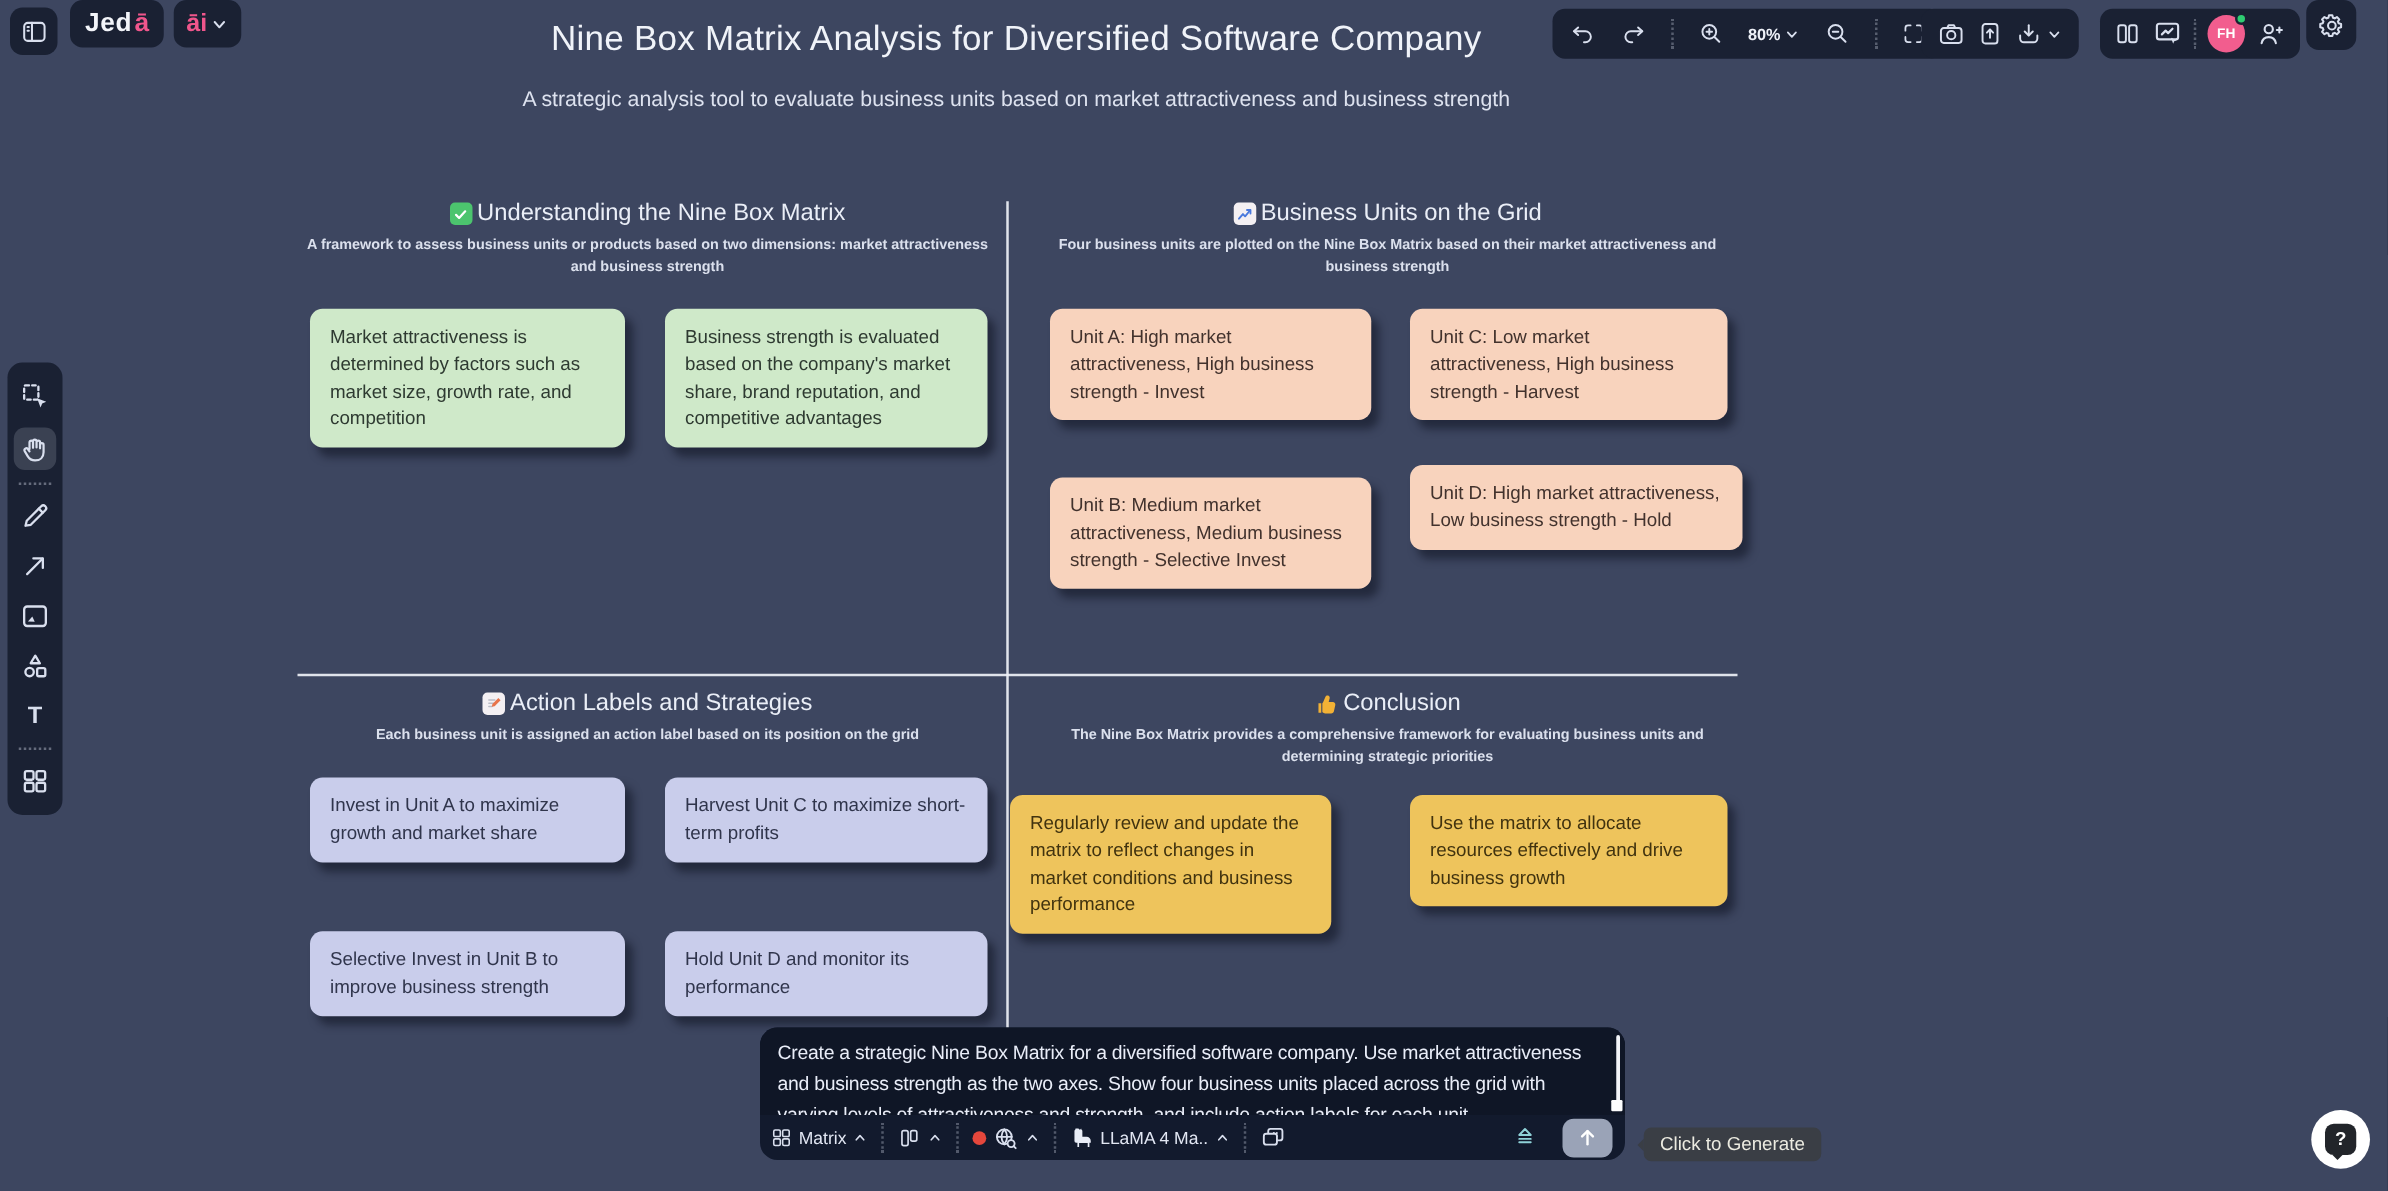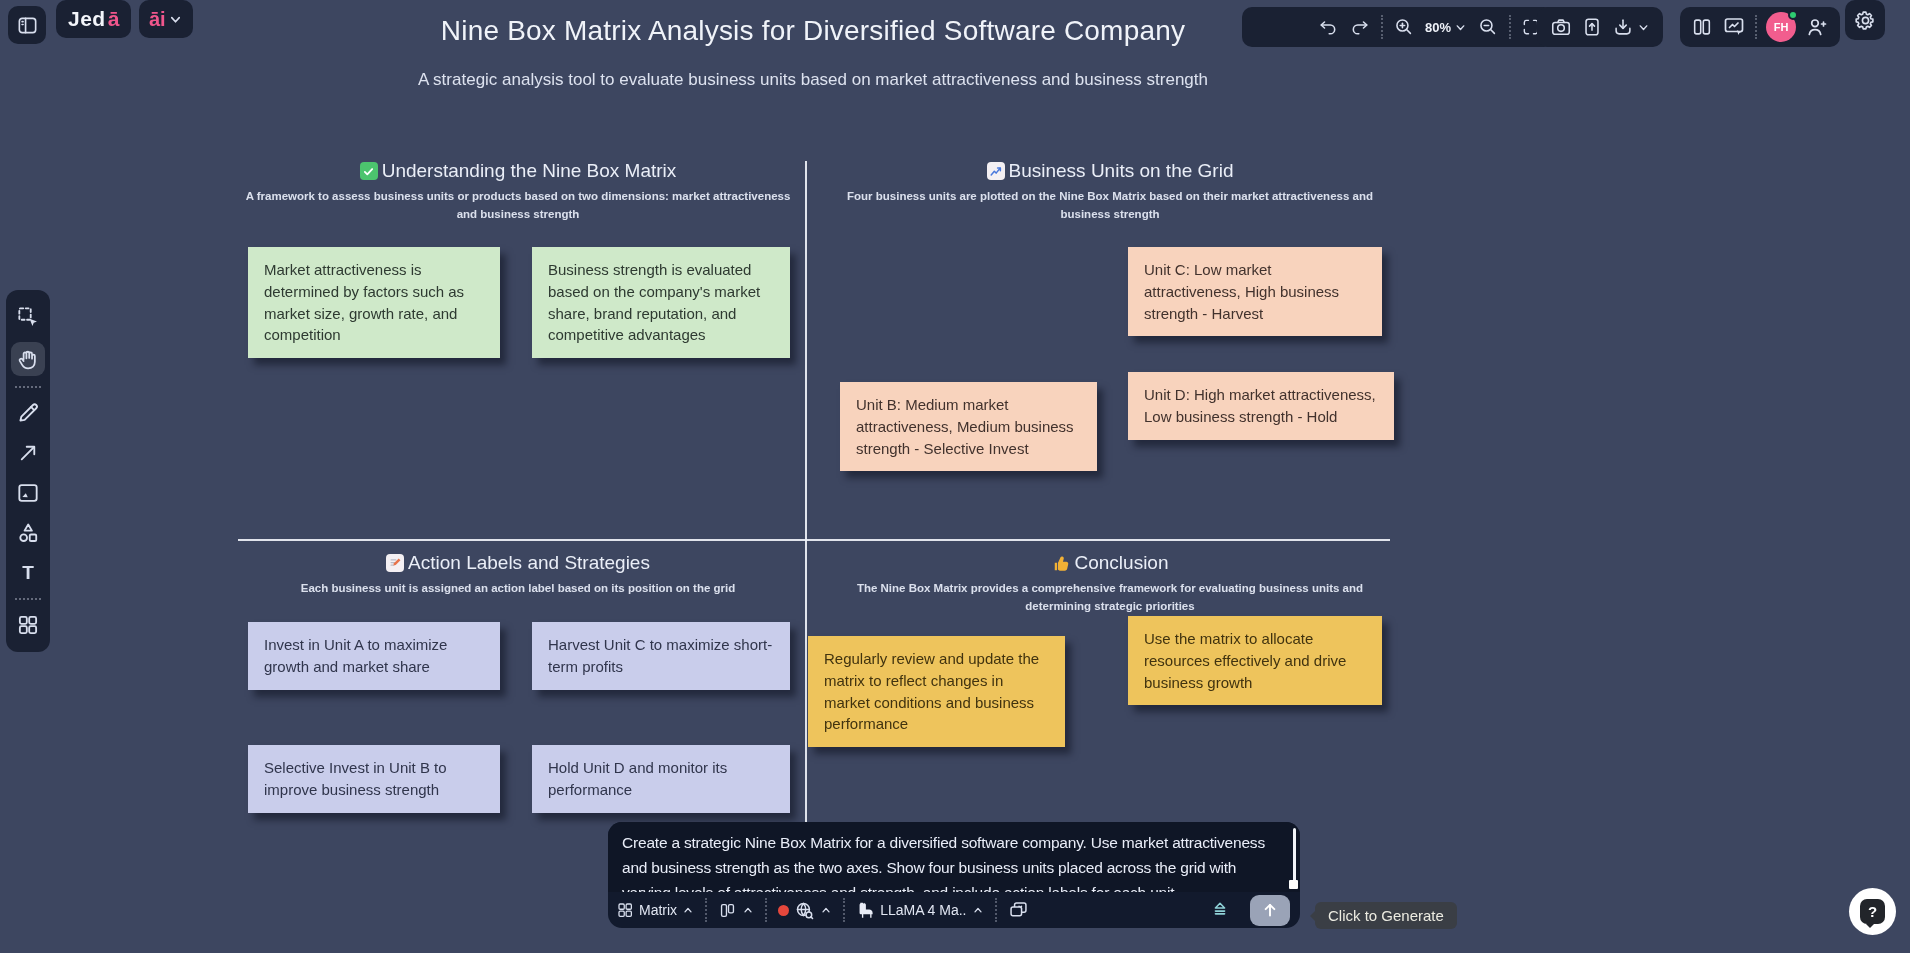--- a/index.html
+++ b/index.html
@@ -39,31 +39,31 @@
 
   
   .qhead{position:absolute;width:580px;text-align:center;z-index:2}
   .qh1{left:228px;top:160px}.qh2{left:820px;top:160px}.qh3{left:228px;top:552px}.qh4{left:820px;top:552px}
   .qtitle{display:flex;justify-content:center;align-items:center;gap:4px;font-size:19px;color:#eaeef7}
   .qsub{max-width:545px;margin:6px auto 0;font-size:11.5px;font-weight:700;color:#dbe0ed;line-height:1.55}
   .ebox{display:inline-flex;width:18px;height:18px;border-radius:4px;align-items:center;justify-content:center;flex:none}
   .ebox.green{background:#4cc46e}.ebox.white{background:#f4f0f3}
 
   
-  .card{position:absolute;border-radius:0;padding:12px 16px;font-size:15px;line-height:1.45;box-shadow:6px 7px 7px rgba(12,16,28,.52);z-index:2}
+  .card{position:absolute;border-radius:10px;padding:12px 16px;font-size:15px;line-height:1.45;box-shadow:6px 7px 7px rgba(12,16,28,.52);z-index:2}
   .card.green{background:var(--green-card);color:#2e3a31}
   .card.peach{background:var(--peach-card);color:#42322d}
   .card.lav{background:var(--lav-card);color:#30354c}
   .card.yellow{background:var(--yellow-card);color:#41330f}
   .c1a{left:248px;top:247px;width:252px}.c1b{left:532px;top:247px;width:258px}
   .c2a{left:840px;top:247px;width:257px}.c2c{left:1128px;top:247px;width:254px}
   .c2b{left:840px;top:382px;width:257px}.c2d{left:1128px;top:372px;width:266px}
   .c3a{left:248px;top:622px;width:252px}.c3b{left:532px;top:622px;width:258px}
   .c3c{left:248px;top:745px;width:252px}.c3d{left:532px;top:745px;width:258px}
-  .c4a{left:808px;top:636px;width:257px}.c4b{left:1128px;top:616px;width:254px}
+  .c4a{left:808px;top:636px;width:257px}.c4b{left:1128px;top:636px;width:254px}
 
   
   .prompt-panel{position:absolute;left:608px;top:822px;width:692px;height:106px;background:var(--panel2);border-radius:14px;z-index:5}
   .prompt-text{position:absolute;left:0;top:0;right:0;height:70px;background:var(--textarea);border-radius:14px 14px 0 0;padding:8px 22px 0 14px;font-size:15.5px;letter-spacing:-.2px;line-height:25px;color:#e9edf8;overflow:hidden}
   .p-scroll{position:absolute;right:4px;top:6px;width:3px;height:58px;background:#f2f4f8;border-radius:2px}
   .p-resize{position:absolute;right:2px;top:58px;width:9px;height:9px;background:#fdfdfd;border-radius:1px}
   .prompt-toolbar{position:absolute;left:0;right:0;bottom:0;height:36px;display:flex;align-items:center;padding:0 8px;gap:11px}
   .pt-btn{display:flex;align-items:center;gap:5px;color:#e2e7f3;font-size:14px}
   .pt-spacer{flex:1}
   .submit-btn{width:40px;height:31px;border-radius:9px;background:#9aa3b7;display:flex;align-items:center;justify-content:center;margin-right:2px}
@@ -100,21 +100,21 @@
   <div class="pill" style="left:139px;padding:0 10px">
     <span class="ai-label">āi</span>
     <svg class="ic" width="15" height="15" viewBox="0 0 16 16">
         <path d="M4 6l4 4.5L12 6"></path>
       </svg>
   </div>
 
   <div class="main-title">Nine Box Matrix Analysis for Diversified Software Company</div>
   <div class="main-subtitle">A strategic analysis tool to evaluate business units based on market attractiveness and business strength</div>
 
-  <div class="tgroup" style="left:1242px;width:312px;justify-content:flex-end">
+  <div class="tgroup" style="left:1242px;width:312px;justify-content:space-between">
     <span>
         <svg class="ic" width="22" height="22" viewBox="0 0 24 24">
           <path d="M8.2 6.5L4.5 9.8l3.7 3.3"></path>
           <path d="M4.9 9.8h9.6a4.8 4.8 0 0 1 0 9.6h-1.2"></path>
         </svg>
       </span>
     <span>
         <svg class="ic" width="22" height="22" viewBox="0 0 24 24">
           <path d="M15.8 6.5l3.7 3.3-3.7 3.3"></path>
           <path d="M19.1 9.8H9.5a4.8 4.8 0 0 0 0 9.6h1.2"></path>
@@ -316,20 +316,21 @@
           </svg>
         </span>
       <span>Conclusion</span>
     </div>
     <div class="qsub">The Nine Box Matrix provides a comprehensive framework for evaluating business units and determining strategic priorities</div>
   </div>
 
   <div class="card green c1a">Market attractiveness is determined by factors such as market size, growth rate, and competition</div>
   <div class="card green c1b">Business strength is evaluated based on the company's market share, brand reputation, and competitive advantages</div>
 
+  <div class="card peach c2a">Unit A: High market attractiveness, High business strength - Invest</div>
   <div class="card peach c2c">Unit C: Low market attractiveness, High business strength - Harvest</div>
   <div class="card peach c2b">Unit B: Medium market attractiveness, Medium business strength - Selective Invest</div>
   <div class="card peach c2d">Unit D: High market attractiveness, Low business strength - Hold</div>
 
   <div class="card lav c3a">Invest in Unit A to maximize growth and market share</div>
   <div class="card lav c3b">Harvest Unit C to maximize short-term profits</div>
   <div class="card lav c3c">Selective Invest in Unit B to improve business strength</div>
   <div class="card lav c3d">Hold Unit D and monitor its performance</div>
 
   <div class="card yellow c4a">Regularly review and update the matrix to reflect changes in market conditions and business performance</div>

